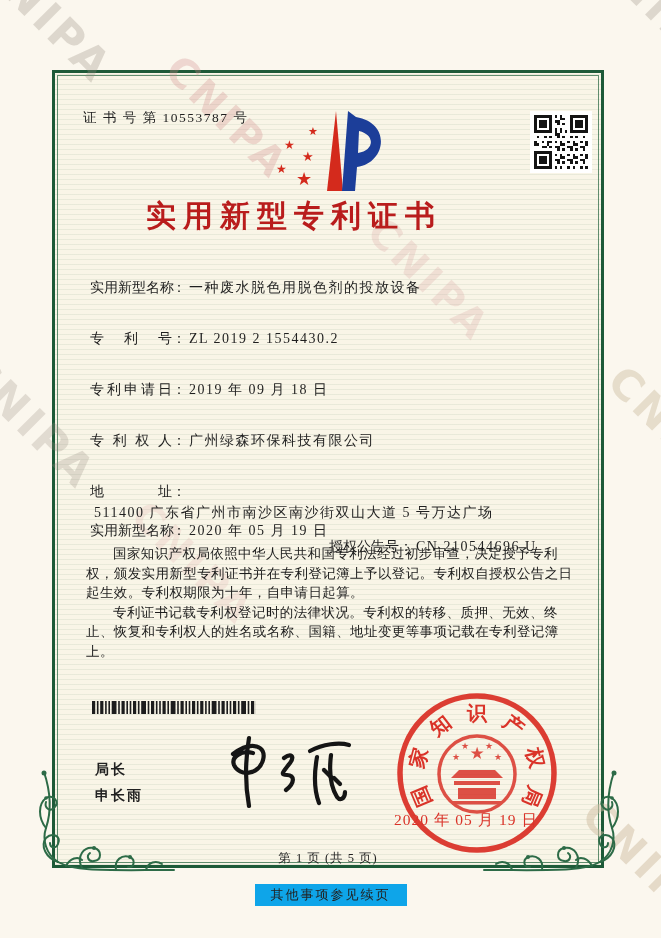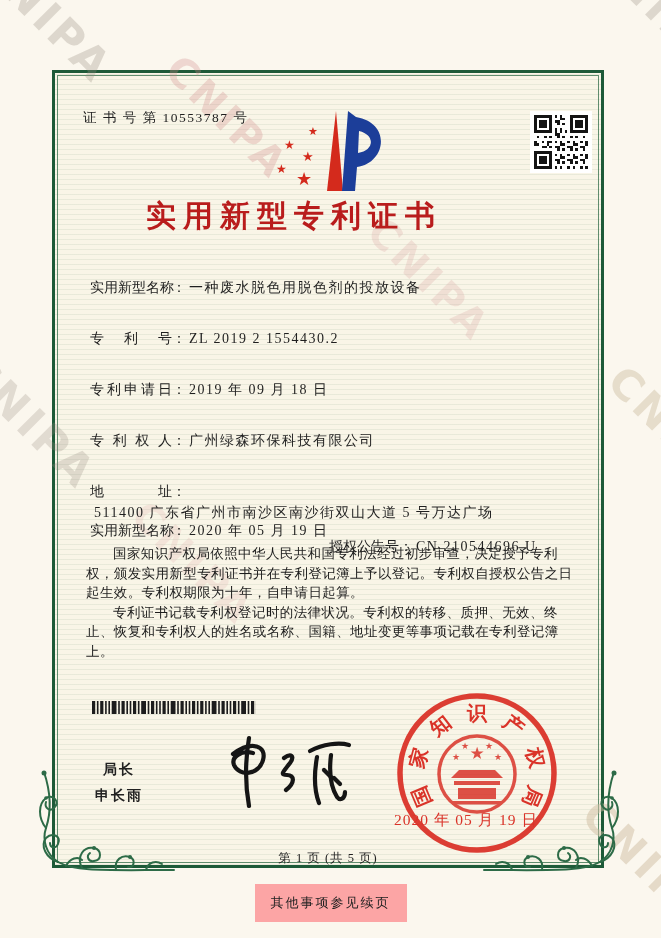--- a/index.html
+++ b/index.html
@@ -57,33 +57,33 @@
   .grant-col2{position:absolute;left:239px;top:16px;white-space:nowrap;}
   .grant-col2 .flabel{width:70px;}
   
   .legal{position:absolute;left:86px;top:544px;width:490px;font-size:13.5px;
          line-height:19.6px;letter-spacing:.4px;color:#1c1c1c;}
   .legal p{margin:0;text-indent:2em;}
   
   .barcode{position:absolute;left:92px;top:701px;line-height:0;}
   .signer{position:absolute;left:95px;top:756px;font-size:14px;
           font-family:"Liberation Sans","DejaVu Sans",sans-serif;
-          font-weight:bold;color:#222;line-height:26px;letter-spacing:2px;text-align:center;}
+          font-weight:bold;color:#222;line-height:26px;letter-spacing:2px;}
   .signature{position:absolute;left:218px;top:730px;}
   .seal{position:absolute;left:393px;top:690px;mix-blend-mode:multiply;opacity:.95;}
   .ornament{position:absolute;z-index:4;line-height:0;}
   .orn-left{left:36px;top:770px;}
   .orn-right{left:482px;top:770px;transform:scaleX(-1);}
   .page-info{position:absolute;left:52px;top:850px;width:552px;text-align:center;
              font-size:12.5px;letter-spacing:1px;}
   .footer-note{
     position:absolute;left:0;top:884px;width:661px;text-align:center;
   }
   .footer-note span{
-    display:inline-block;background:#fca5a5;padding:10px 16px;
+    display:inline-block;background:#0ea5e9;padding:2px 16px;
     font-size:13px;letter-spacing:2px;color:#222;
   }
   svg text.star{font-family:"DejaVu Sans",sans-serif;}
 </style>
 </head>
 <body>
 
 <div class="page">
 
   <div class="wm wm1">CNIPA</div>

